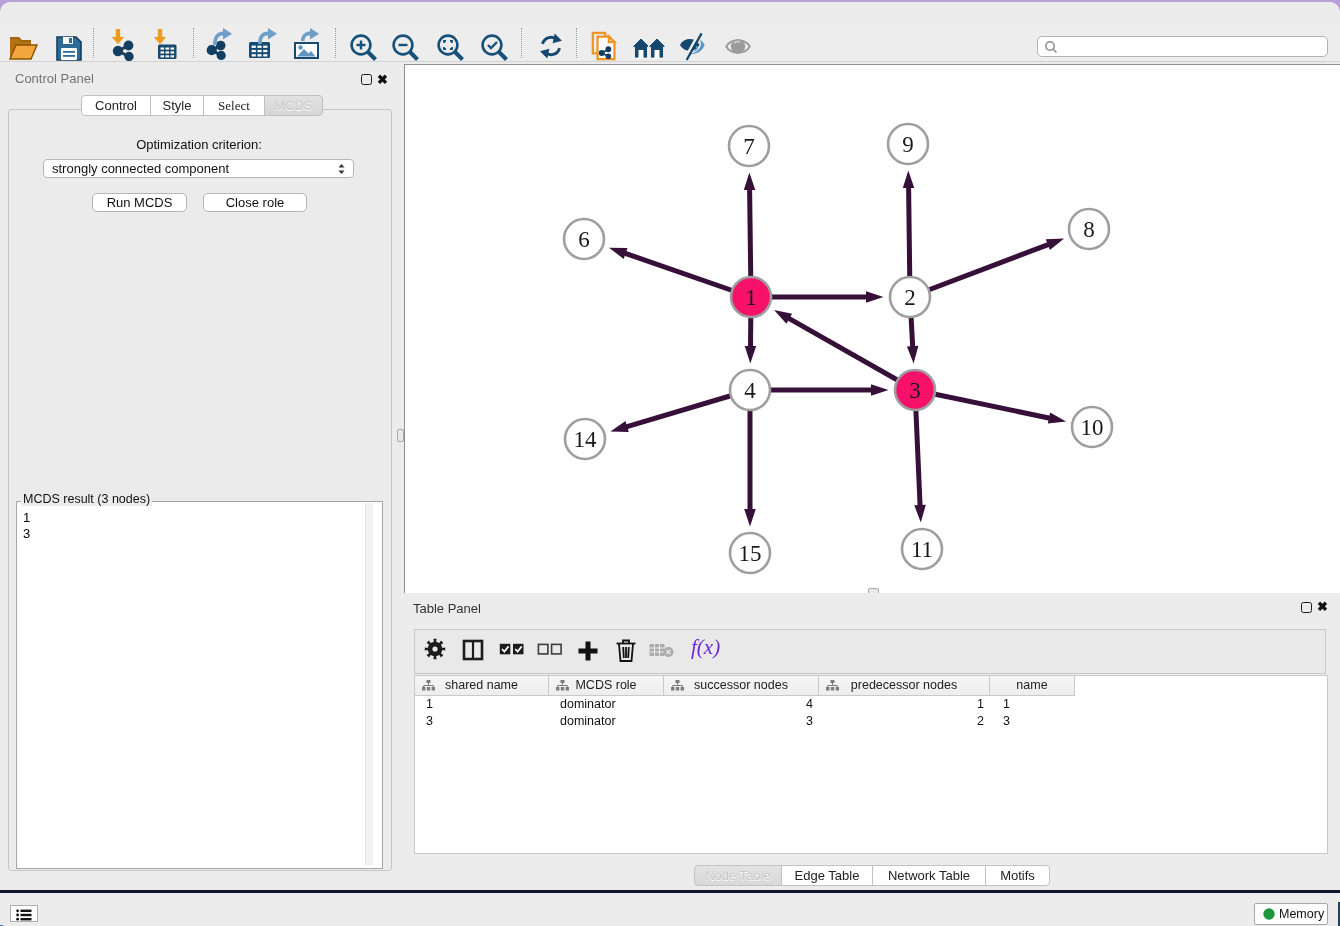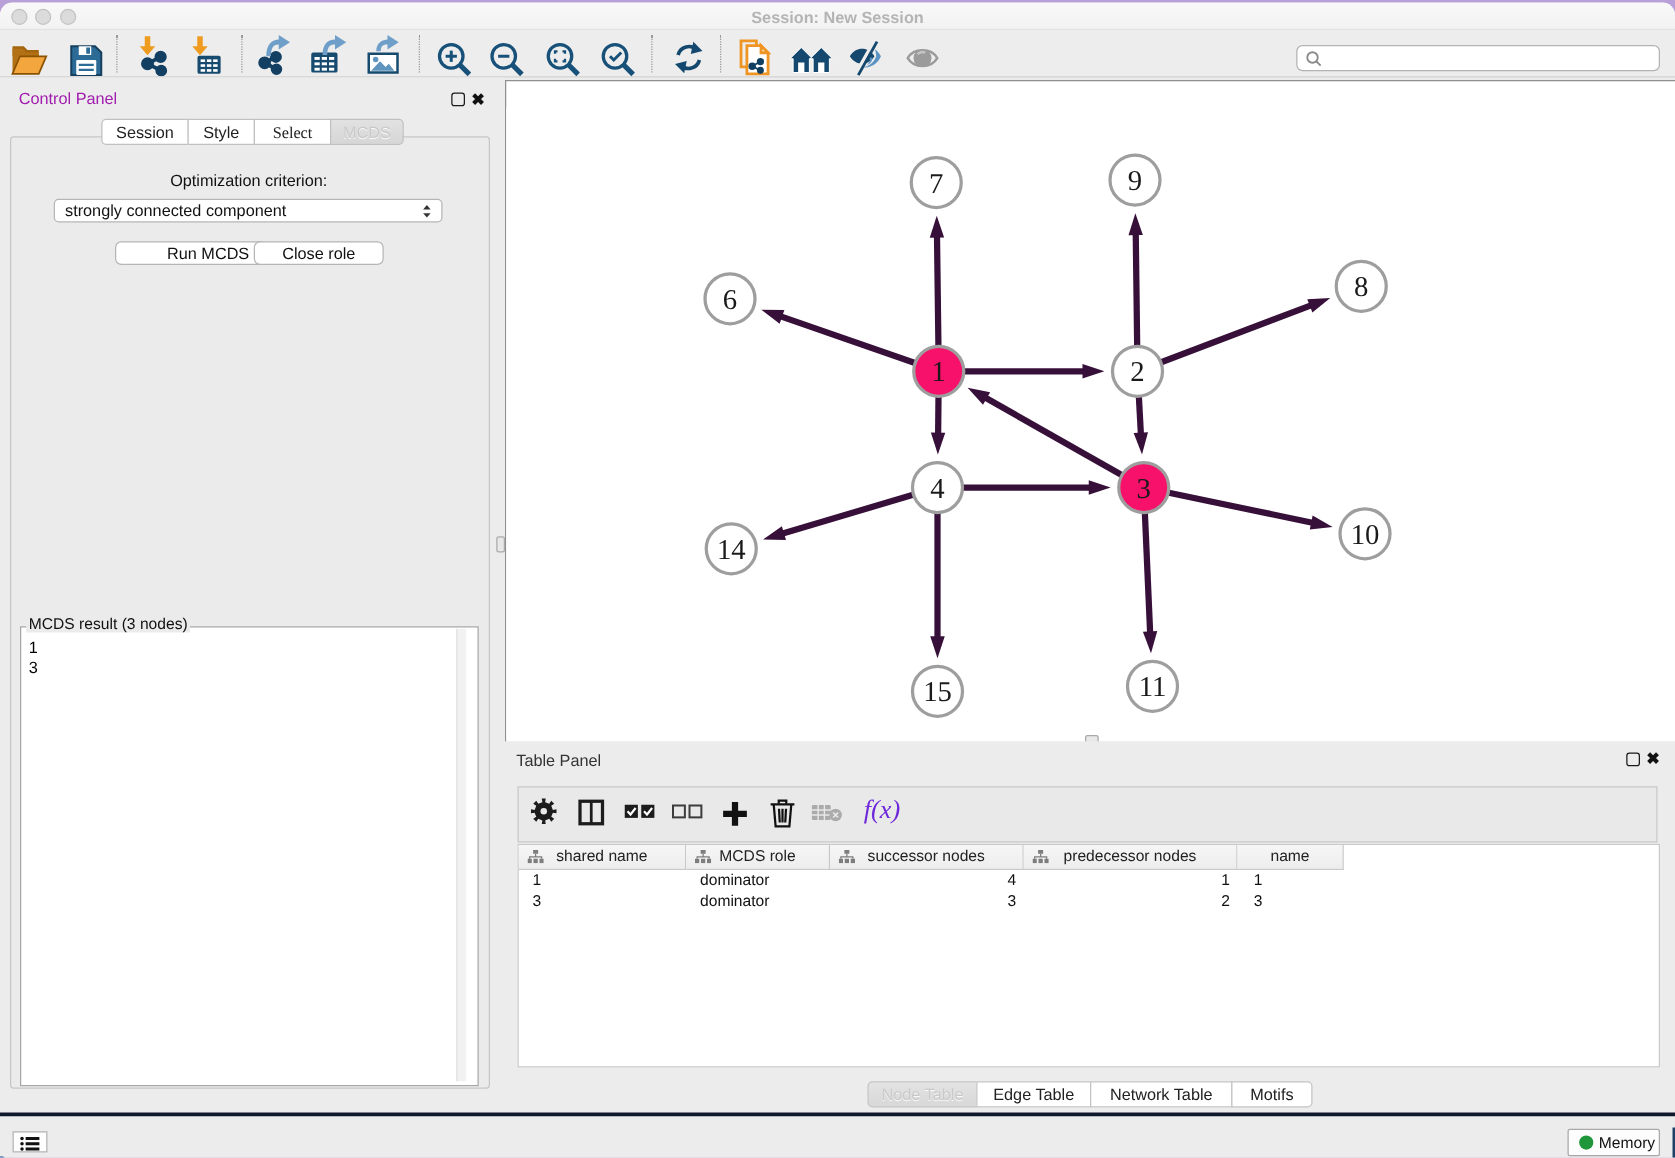--- a/index.html
+++ b/index.html
@@ -7,21 +7,21 @@
 .abs{position:absolute;}
 #win{left:0;top:2px;width:1340px;height:924px;background:#ececec;border-radius:10px 10px 0 0;}
 #titlebar{left:0;top:0;width:1340px;height:21px;background:linear-gradient(#f9f9f9,#f2f2f2);border-radius:10px 10px 0 0;border-bottom:1px solid #e2e2e2;}
 .tl{width:11px;height:11px;border-radius:50%;background:#dbdbdb;border:1px solid #c3c3c3;top:5px;}
 #wtitle{top:4px;left:0;width:1340px;text-align:center;font-size:13px;color:#b4b4b4;font-weight:600;}
 #toolbar{left:0;top:23px;width:1340px;height:36px;background:#ededed;border-bottom:1px solid #d2d2d2;}
 .sep{top:3px;height:30px;border-left:1px dotted #9a9a9a;width:0;}
 #searchbox{left:1037px;top:11px;width:289px;height:19px;background:#fff;border:1px solid #b3b3b3;border-radius:5px;}
 
 #cpanel{left:0;top:60px;width:404px;height:828px;background:#ececec;}
-#cphead{left:15px;top:9px;font-size:13px;color:#a21caf;}
+#cphead{left:15px;top:9px;font-size:13px;color:#737373;}
 .winbtn-sq{width:9px;height:9px;border:1.7px solid #1a1a1a;border-radius:2.5px;}
 .winbtn-x{font-size:13px;font-weight:bold;color:#111;line-height:12px;}
 .tab{top:33px;height:19px;z-index:2;background:#fff;border:1px solid #c0c0c0;font-size:13px;font-weight:400;color:#222;text-align:center;line-height:19px;}
 .tabsel{background:linear-gradient(#e2e2e2,#d6d6d6);color:#c9c9c9;text-shadow:0 1px 0 #fbfbfb;}
 #cpbox{left:8px;top:47px;width:382px;height:760px;background:#ebebeb;border:1px solid #c6c6c6;border-radius:3px;}
 #optlab{top:75px;left:0;width:398px;text-align:center;font-size:13px;color:#111;}
 #dropdown{left:43px;top:97px;width:301px;height:17px;background:#fff;border:1px solid #b6b6b6;border-radius:4px;font-size:13px;color:#111;line-height:17px;padding-left:8px;}
 .btn{height:17px;background:#fff;border:1px solid #b6b6b6;border-radius:5px;font-size:13px;color:#111;text-align:center;line-height:17px;top:131px;}
 #fieldset{left:16px;top:439px;width:365px;height:366px;background:#fff;border:1px solid #a6a6a6;}
 #fslegend{left:21px;top:430px;font-size:12.5px;color:#111;background:#ebebeb;padding:0 2px;}
@@ -44,26 +44,20 @@
 .cell{font-size:12.5px;color:#111;top:0;}
 .btab{top:272px;height:19px;background:#fff;border:1px solid #c3c3c3;font-size:13px;font-weight:400;color:#222;text-align:center;line-height:19px;}
 
 #statusbar{left:0;top:888px;width:1340px;height:36px;background:#ececec;border-top:3px solid #0f172a;}
 #listbtn{left:10px;top:12px;width:26px;height:15px;background:#fdfdfd;border:1px solid #b0b0b0;}
 #membtn{left:1254px;top:10px;width:72px;height:20px;background:#fdfdfd;border:1px solid #a8a8a8;border-radius:2px;font-size:12.5px;color:#111;}
 svg{display:block;}
 </style></head>
 <body>
 <div class="abs" id="win">
-  <div class="abs" id="titlebar">
-    <div class="abs tl" style="left:8.5px;"></div>
-    <div class="abs tl" style="left:28px;"></div>
-    <div class="abs tl" style="left:47.5px;"></div>
-    <div class="abs" id="wtitle">Session: New Session</div>
-  </div>
   <div class="abs" id="toolbar">
     <svg class="abs" style="left:6px;top:8px" width="33" height="30" viewBox="0 0 33 30">
       <path d="M4 4 h9 l3 3 h9 v5 H4 z" fill="#a4650f"></path>
       <path d="M4 26 V6 h8 l3 3 h10 v4 z" fill="#b37115"></path>
       <path d="M4 26 L10 12 H31 L25 26 z" fill="#f3a63d" stroke="#8a5200" stroke-width="1.4"></path>
     </svg>
     <svg class="abs" style="left:52px;top:7px" width="33" height="33" viewBox="0 0 33 33">
       <path d="M5 5 H24 L29 10 V28 H5 z" fill="#2d6b97" stroke="#163f5e" stroke-width="1.6"></path>
       <rect x="11" y="5" width="10" height="7" fill="#fff"></rect>
         <rect x="17" y="6" width="3" height="5" fill="#2d6b97"></rect>
@@ -202,33 +196,33 @@
       <svg class="abs" style="left:6px;top:3px" width="14" height="14" viewBox="0 0 14 14">
         <circle cx="6" cy="6" r="4.2" fill="none" stroke="#8b8b8b" stroke-width="1.5"></circle>
         <line x1="9" y1="9" x2="12.5" y2="12.5" stroke="#8b8b8b" stroke-width="1.5"></line>
       </svg>
     </div>
   </div>
   <div class="abs" id="cpanel">
     <div class="abs" id="cphead">Control Panel</div>
     <div class="abs winbtn-sq" style="left:361px;top:12px"></div>
     <div class="abs winbtn-x" style="left:377px;top:12px">✖</div>
-    <div class="abs tab" style="left:81px;width:68px;border-radius:4px 0 0 4px;">Session</div>
+    <div class="abs tab" style="left:81px;width:68px;border-radius:4px 0 0 4px;">Control</div>
     <div class="abs tab" style="left:150px;width:52px;">Style</div>
     <div class="abs tab" style="left:203px;width:60px;font-family:Liberation Serif, serif;">Select</div>
     <div class="abs tab tabsel" style="left:264px;width:57px;border-radius:0 4px 4px 0;">MCDS</div>
     <div class="abs" id="cpbox"></div>
     <div class="abs" id="optlab">Optimization criterion:</div>
     <div class="abs" id="dropdown">strongly connected component
       <svg class="abs" style="right:7px;top:3px" width="9" height="12" viewBox="0 0 9 12">
         <path d="M1.5 4.5 L4.5 1 L7.5 4.5 z" fill="#333"></path>
         <path d="M1.5 7.5 L4.5 11 L7.5 7.5 z" fill="#333"></path>
       </svg>
     </div>
-    <div class="abs btn" style="left:92px;width:93px;padding-left:27px;">Run MCDS</div>
+    <div class="abs btn" style="left:92px;width:93px;">Run MCDS</div>
     <div class="abs btn" style="left:203px;width:102px;">Close role</div>
     <div class="abs" id="fieldset"></div>
     <div class="abs" id="fsscroll"></div>
     <div class="abs" id="fslegend">MCDS result (3 nodes)</div>
     <div class="abs" id="fstext">1<br>3</div>
     <div class="abs" id="divider-handle"></div>
   </div>
   <div class="abs" id="sccwin">
     <div class="abs" id="canvas">
       <svg width="934" height="506" viewBox="0 0 934 506" font-family="'Liberation Serif',serif">

